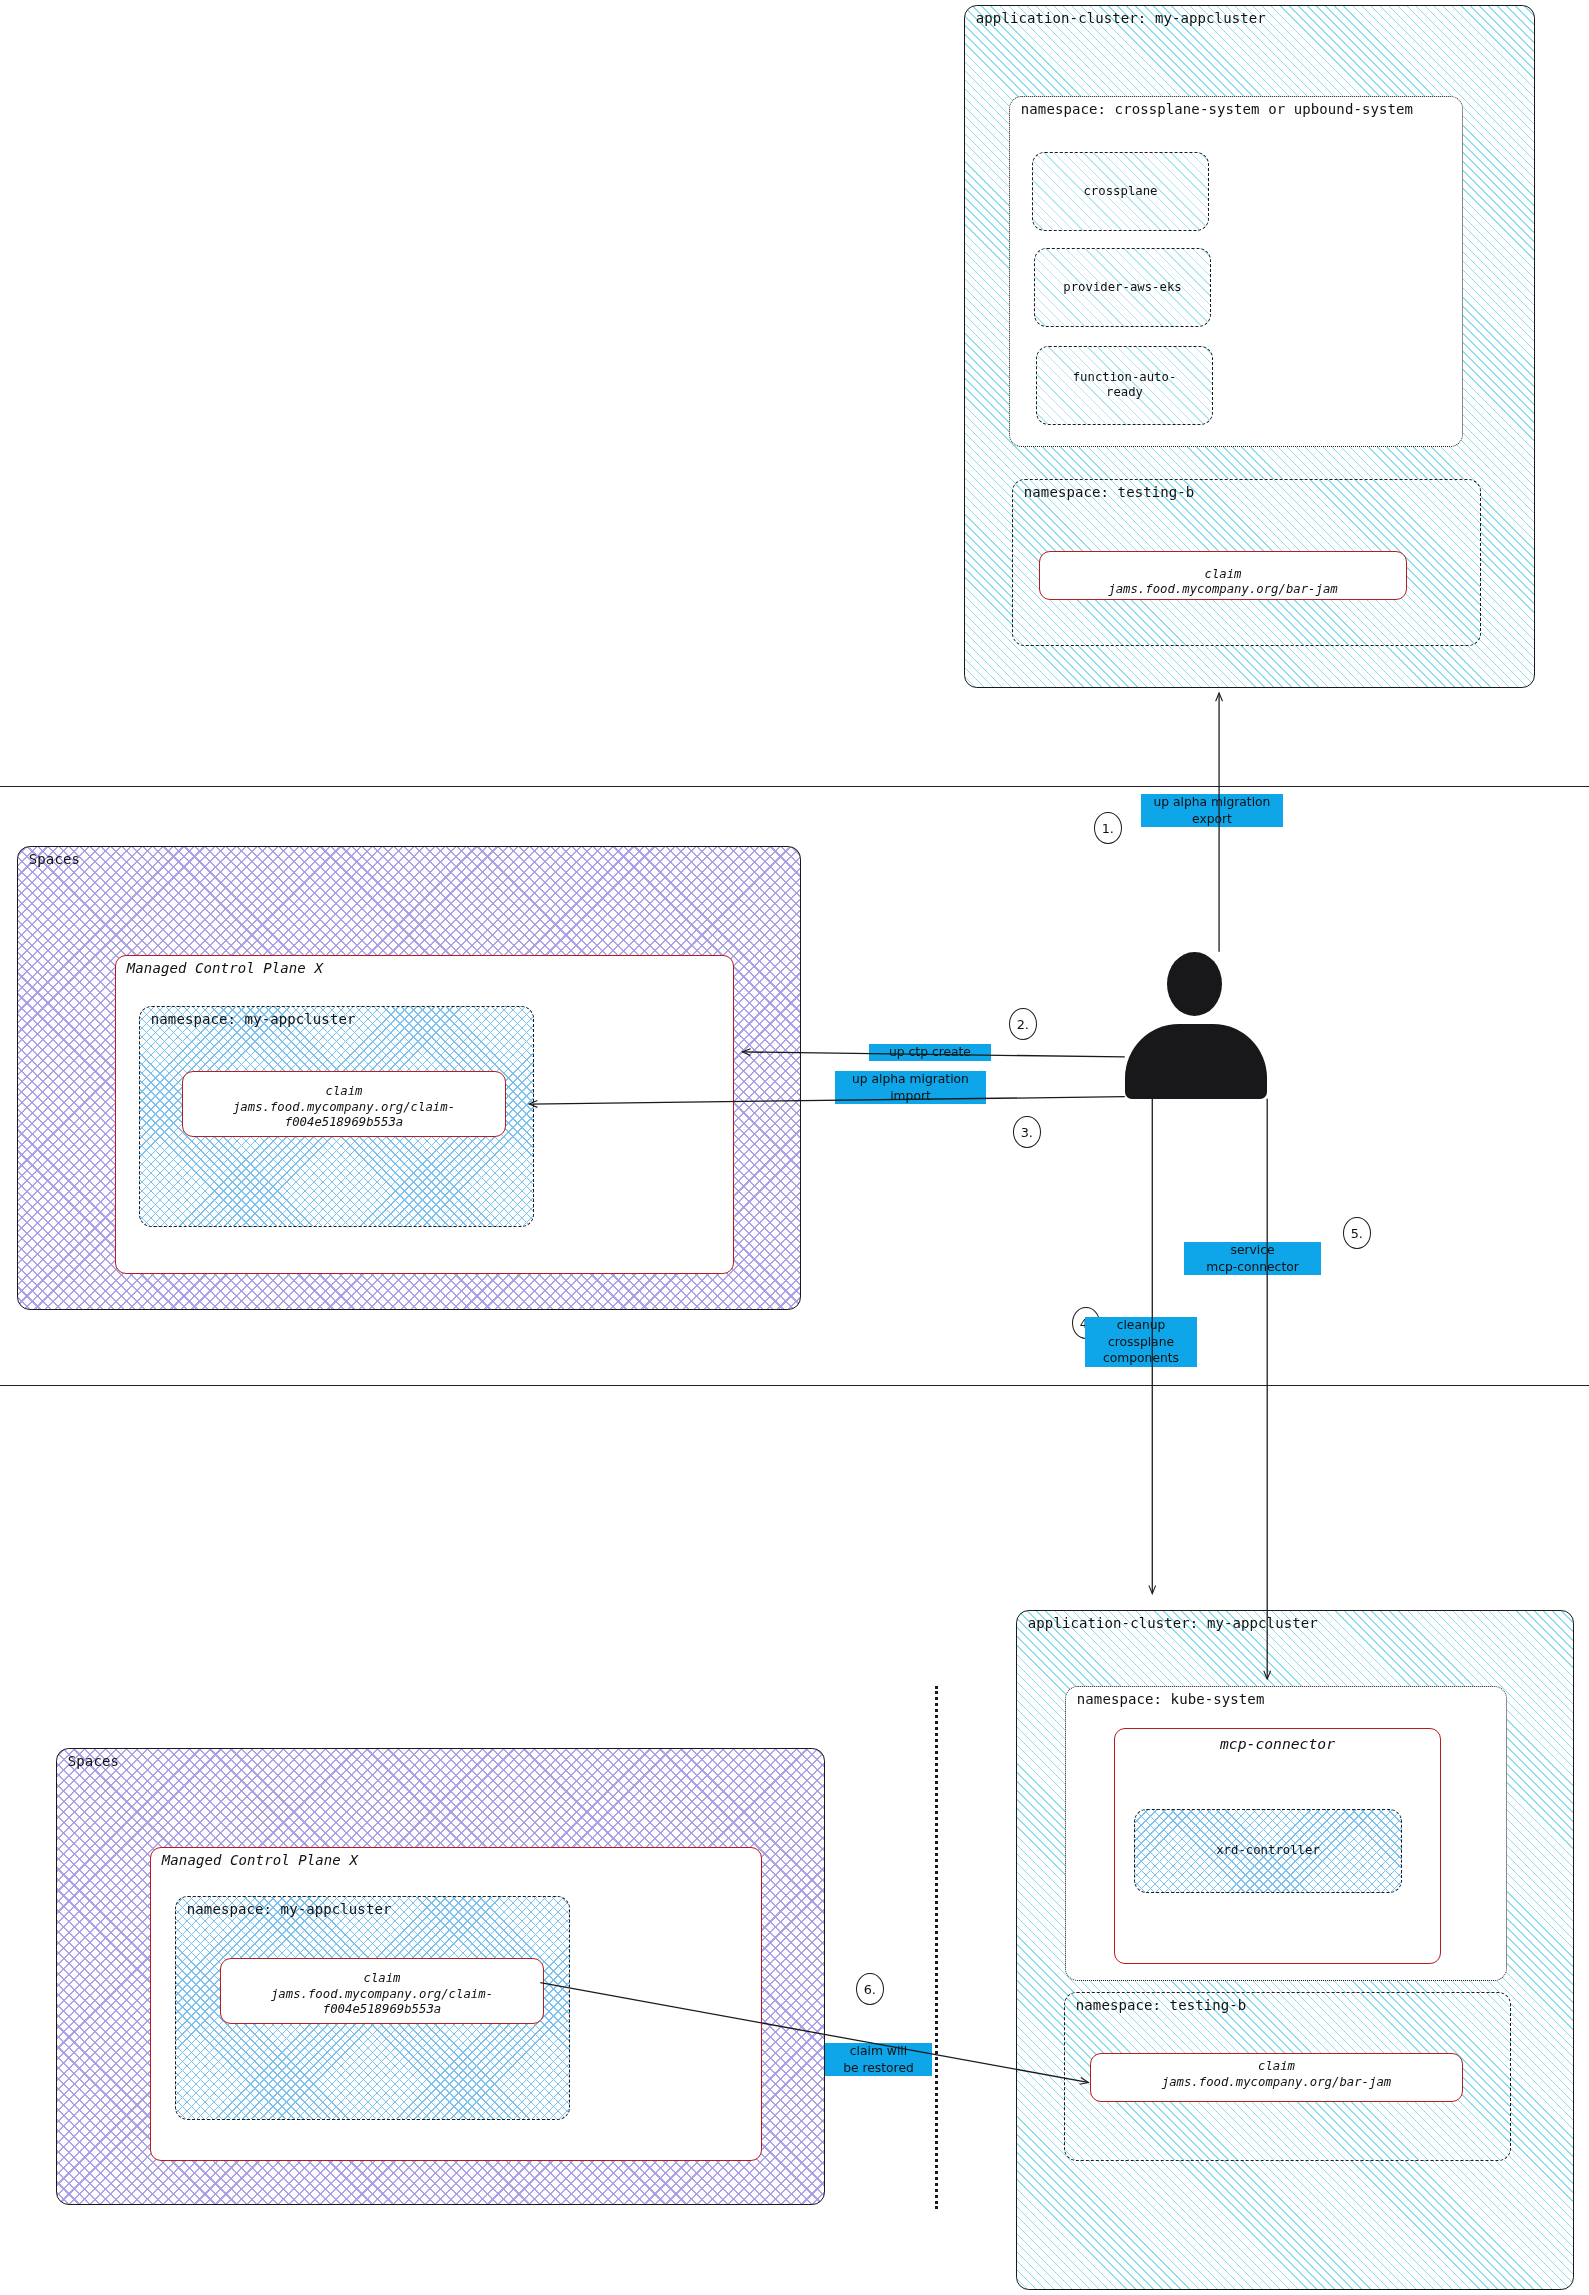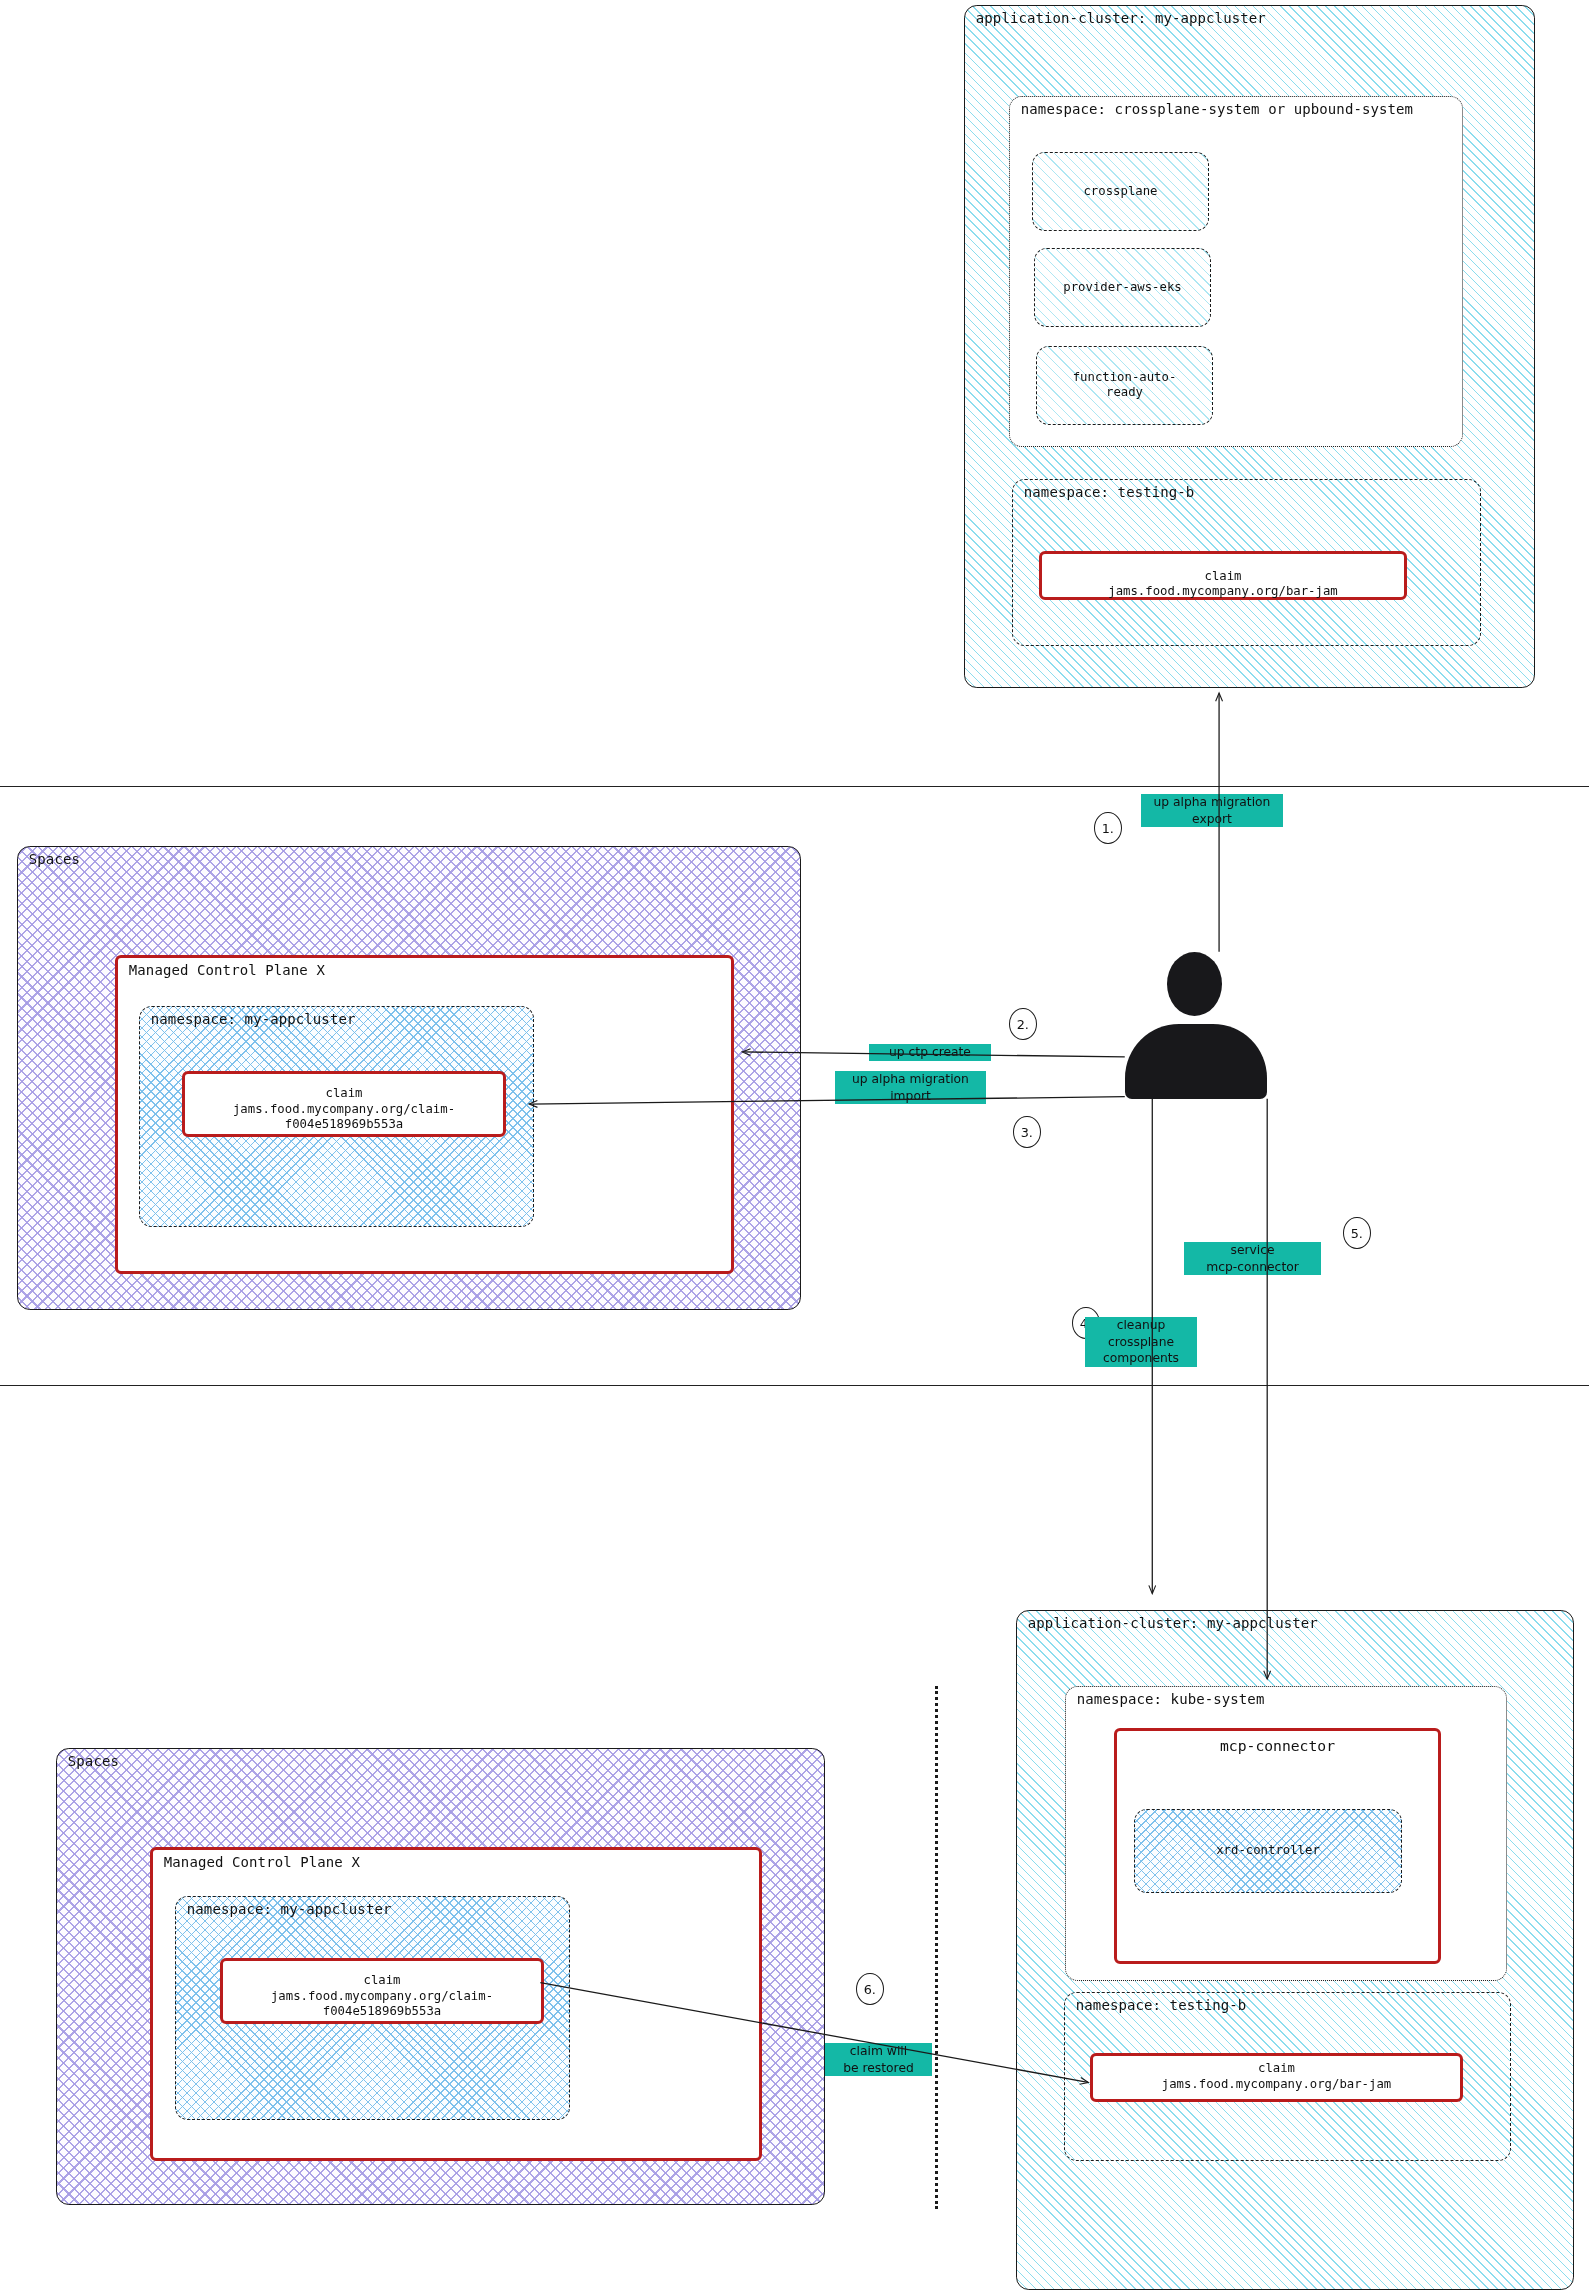--- a/index.html
+++ b/index.html
@@ -33,21 +33,21 @@
     background-color:#ffffff;
     background-image:repeating-linear-gradient(45deg,
       rgba(120,215,235,.6) 0 1px, rgba(255,255,255,0) 1px 6.9px);
   }
 
   
   .box{position:absolute;box-sizing:border-box;}
   .b-solid{border:1.2px solid #1a1a1a;border-radius:12.8px;}
   .b-dash{border:1.5px dashed #1a1a1a;border-radius:12.8px;}
   .b-dot{border:1.5px dotted #1a1a1a;border-radius:12.8px;}
-  .b-solid-thin{border:3px solid #b91c1c;border-radius:6px;}
+  .b-solid-thin{border:1px solid #b91c1c;border-radius:11px;font-style:italic;}
 
   .corner-label{
     position:absolute;left:10.8px;top:3.9px;
     font-size:14px;color:#111;white-space:nowrap;letter-spacing:0.1px;
   }
   .box-title{
     position:absolute;left:0;right:0;top:5.9px;text-align:center;
     font-size:14.7px;color:#111;
   }
   .centered-text{
@@ -66,21 +66,21 @@
     position:absolute;width:25.5px;height:30px;border:1.2px solid #1a1a1a;
     border-radius:50%;background:#fff;
     display:flex;align-items:center;justify-content:center;
     font-family:"DejaVu Sans", sans-serif;font-size:12.8px;color:#111;
   }
 
   
   .edge-label{
     position:absolute;font-family:"DejaVu Sans", sans-serif;
     font-size:12.3px;color:#111;text-align:center;line-height:1.35;
-    white-space:pre-line;background:#14b8a6;padding:0 2px;
+    white-space:pre-line;background:#0ea5e9;padding:0 2px;
   }
 
   
   .hsep{position:absolute;height:0;border-top:1.5px solid #222;left:0;right:0;}
   .vsep-dotted{position:absolute;width:0;border-left:3.4px dotted #1a1a1a;}
 
   svg.overlay{position:absolute;left:0;top:0;width:1589px;height:2295px;
     pointer-events:none;overflow:visible;}
 </style>
 </head>

